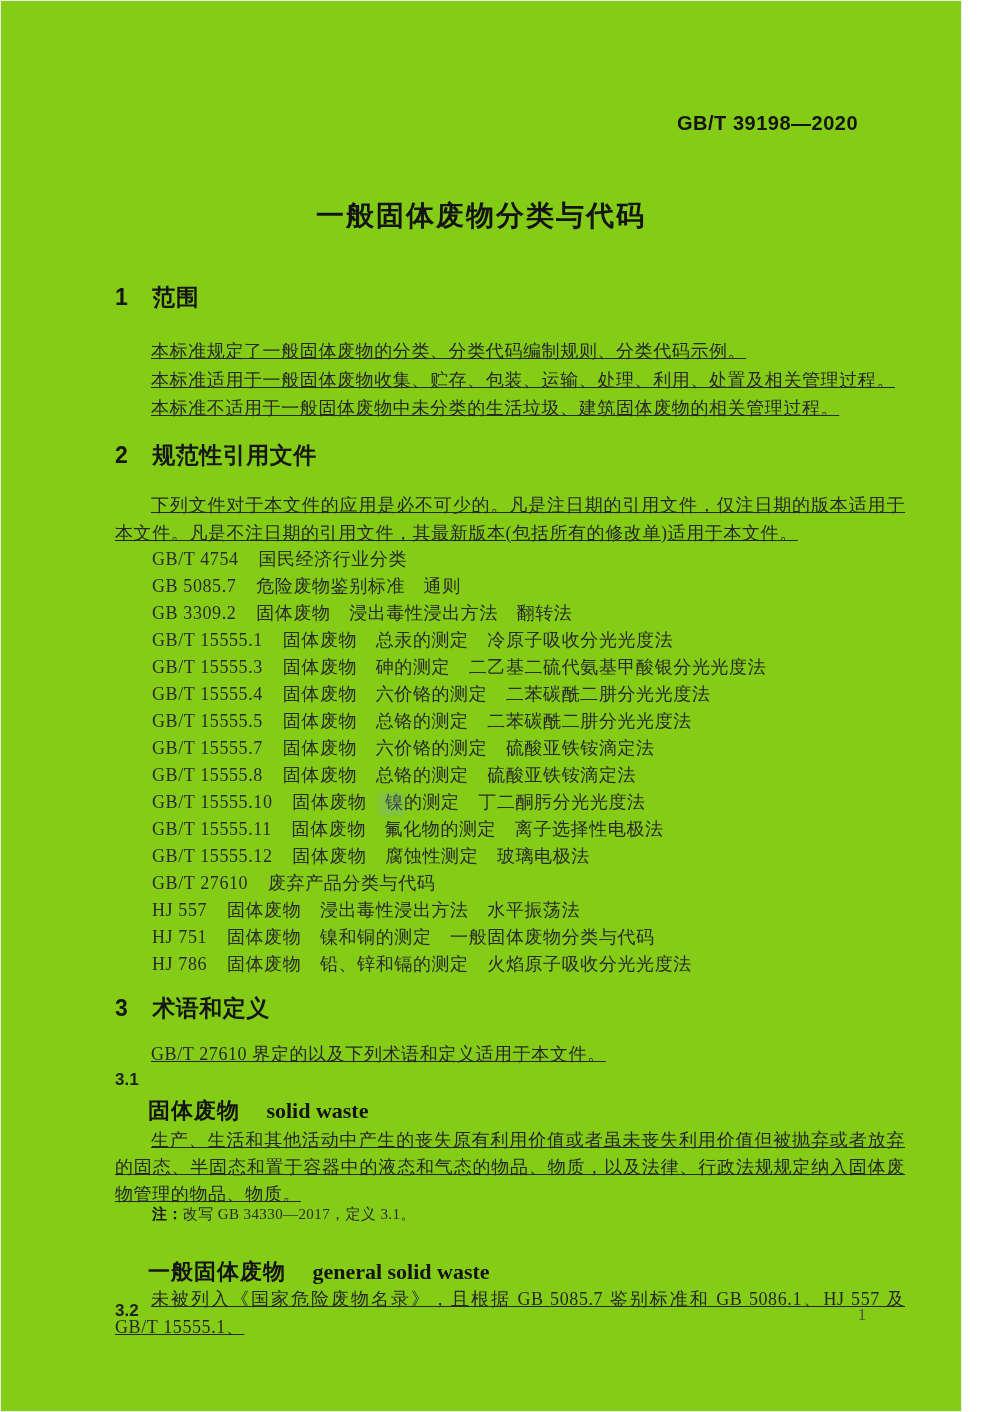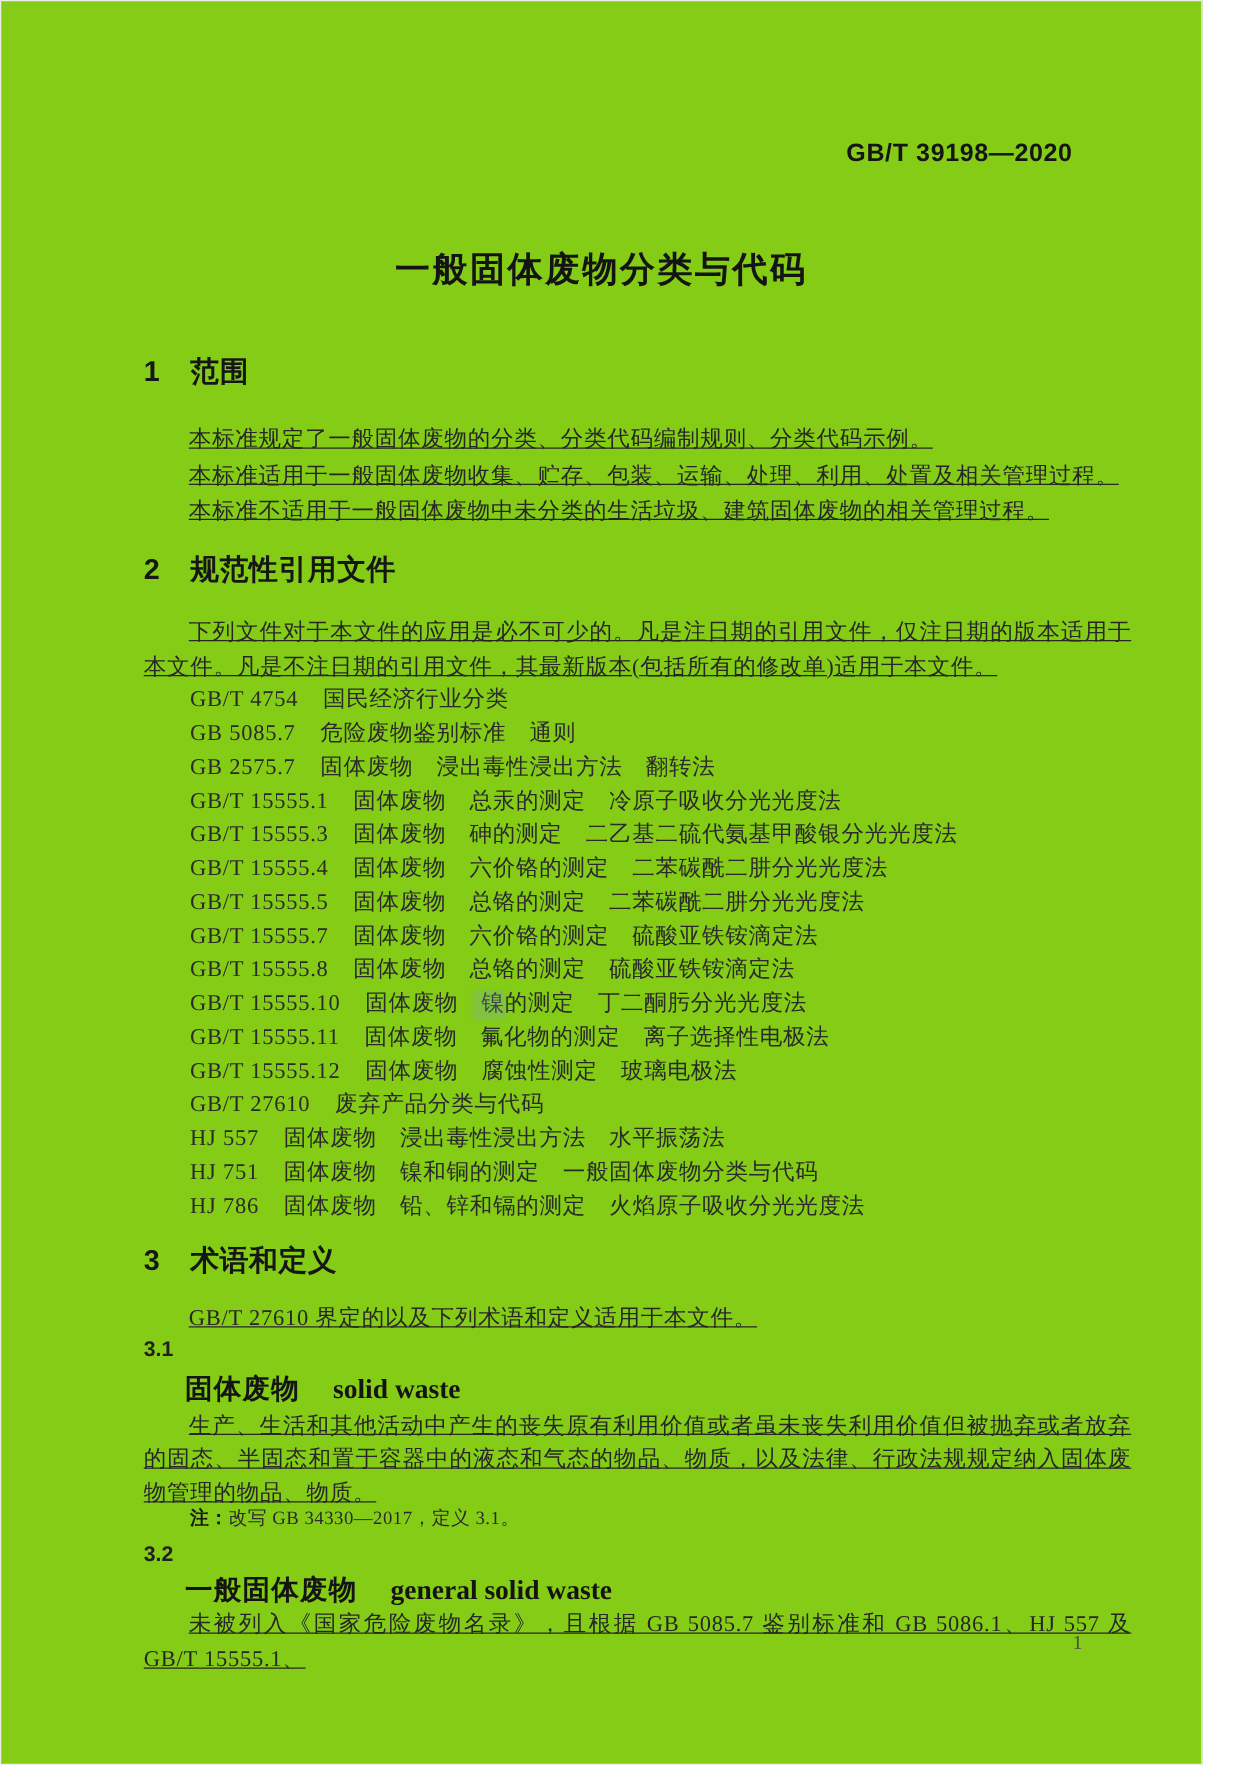--- a/index.html
+++ b/index.html
@@ -53,21 +53,21 @@
   .ref-code { margin-right: 1.1em; }
 
   #terms-intro { top: 1040px; }
 
   .term-number {
     position: absolute; left: 115px;
     font-family: "Liberation Sans", "DejaVu Sans", sans-serif;
     font-weight: 600; font-size: 17px; color: #202020;
   }
   #term1-number { top: 1070px; }
-  #term2-number { top: 1234px; }
+  #term2-number { top: 1301px; }
 
   .term-name {
     position: absolute; left: 148px;
     font-size: 22px; font-weight: 700; color: #141414;
   }
   #term1-name { top: 1096px; }
   #term2-name { top: 1257px; }
   .term-zh {
     font-family: "Liberation Sans", "DejaVu Sans", sans-serif;
     font-weight: 700; letter-spacing: 1px;
@@ -122,21 +122,21 @@
 
   <div class="sec-heading" id="sec2-heading">
     <span>2</span><span class="h-label">规范性引用文件</span>
   </div>
 
   <div class="body-block indent" id="refs-intro">下列文件对于本文件的应用是必不可少的。凡是注日期的引用文件，仅注日期的版本适用于本文件。凡是不注日期的引用文件，其最新版本(包括所有的修改单)适用于本文件。</div>
 
   <div id="reference-list">
     <div class="ref-line"><span class="ref-code">GB/T 4754</span><span class="ref-title">国民经济行业分类</span></div>
     <div class="ref-line"><span class="ref-code">GB 5085.7</span><span class="ref-title">危险废物鉴别标准　通则</span></div>
-    <div class="ref-line"><span class="ref-code">GB 2575.7</span><span class="ref-title">固体废物　浸出毒性浸出方法　翻转法</span></div>
+    <div class="ref-line"><span class="ref-code">GB 3309.2</span><span class="ref-title">固体废物　浸出毒性浸出方法　翻转法</span></div>
     <div class="ref-line"><span class="ref-code">GB/T 15555.1</span><span class="ref-title">固体废物　总汞的测定　冷原子吸收分光光度法</span></div>
     <div class="ref-line"><span class="ref-code">GB/T 15555.3</span><span class="ref-title">固体废物　砷的测定　二乙基二硫代氨基甲酸银分光光度法</span></div>
     <div class="ref-line"><span class="ref-code">GB/T 15555.4</span><span class="ref-title">固体废物　六价铬的测定　二苯碳酰二肼分光光度法</span></div>
     <div class="ref-line"><span class="ref-code">GB/T 15555.5</span><span class="ref-title">固体废物　总铬的测定　二苯碳酰二肼分光光度法</span></div>
     <div class="ref-line"><span class="ref-code">GB/T 15555.7</span><span class="ref-title">固体废物　六价铬的测定　硫酸亚铁铵滴定法</span></div>
     <div class="ref-line"><span class="ref-code">GB/T 15555.8</span><span class="ref-title">固体废物　总铬的测定　硫酸亚铁铵滴定法</span></div>
     <div class="ref-line"><span class="ref-code">GB/T 15555.10</span><span class="ref-title">固体废物　镍的测定　丁二酮肟分光光度法</span></div>
     <div class="ref-line"><span class="ref-code">GB/T 15555.11</span><span class="ref-title">固体废物　氟化物的测定　离子选择性电极法</span></div>
     <div class="ref-line"><span class="ref-code">GB/T 15555.12</span><span class="ref-title">固体废物　腐蚀性测定　玻璃电极法</span></div>
     <div class="ref-line"><span class="ref-code">GB/T 27610</span><span class="ref-title">废弃产品分类与代码</span></div>

